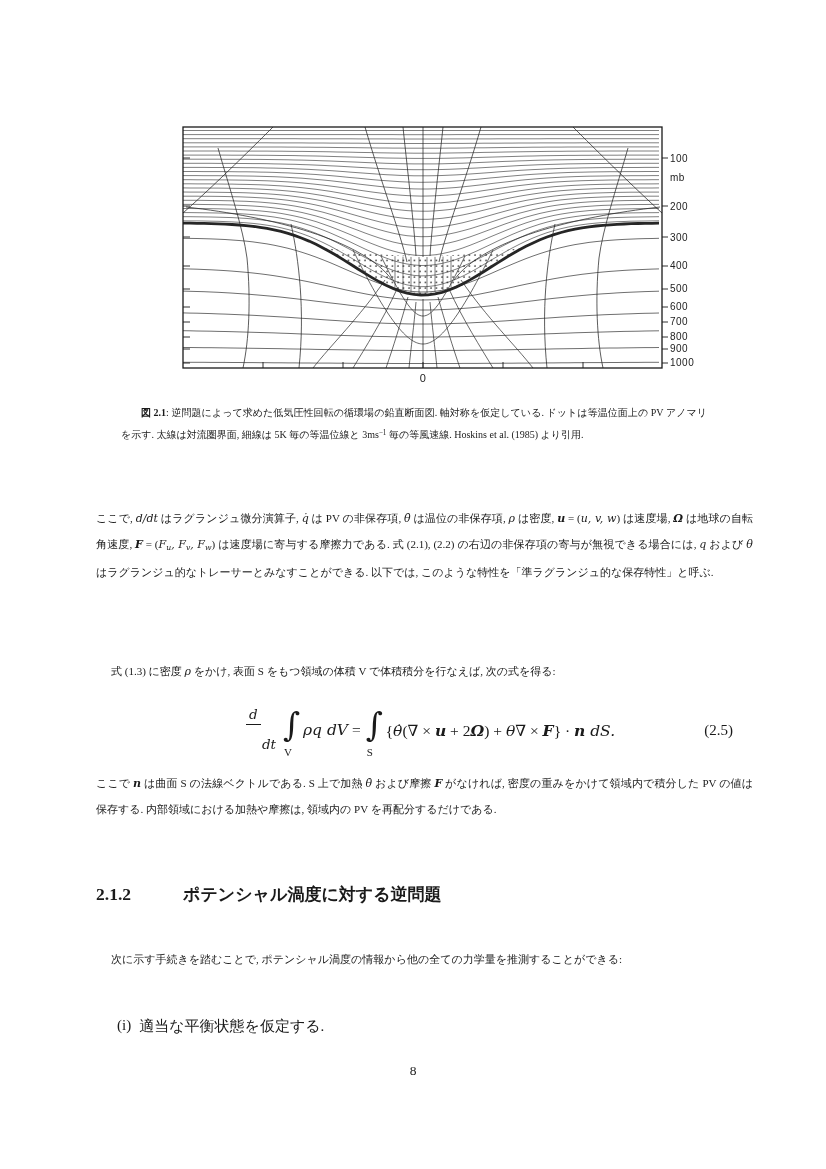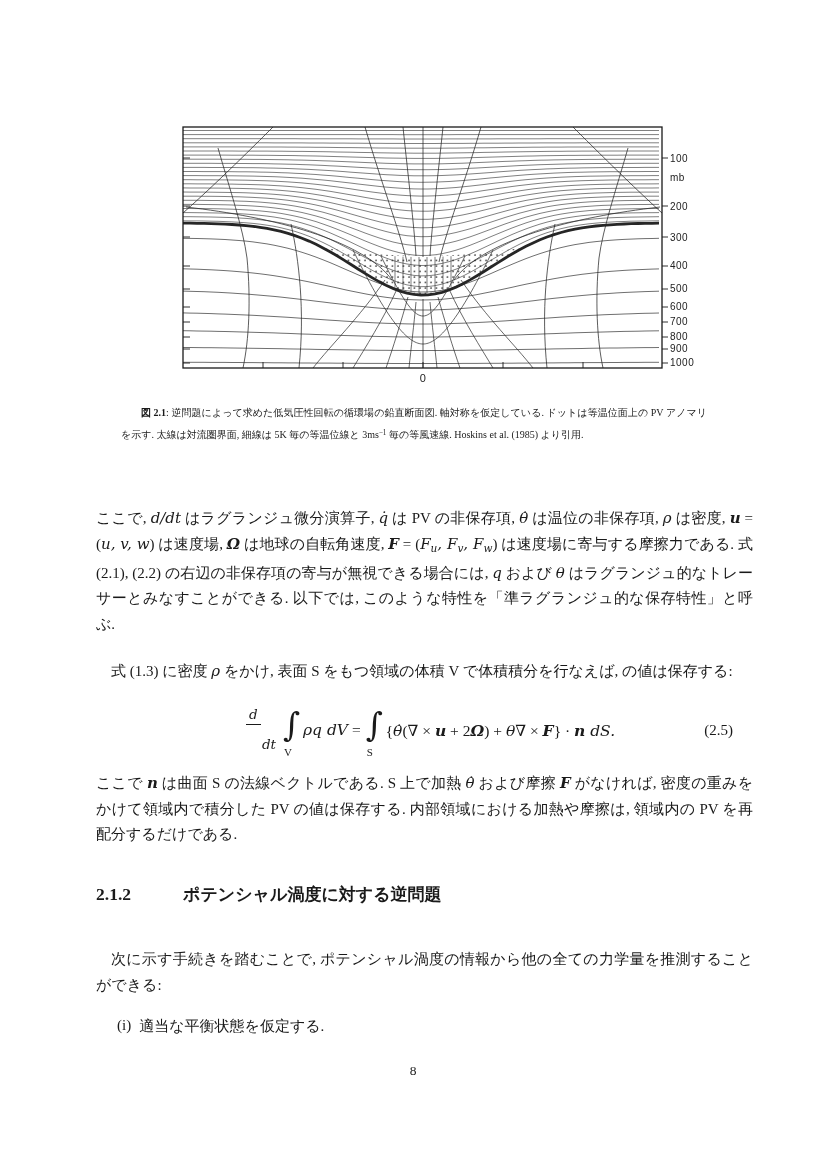--- a/index.html
+++ b/index.html
@@ -7,21 +7,21 @@
     position:relative;width:826px;height:1169px;margin:0 auto;background:#ffffff;
     font-family:"Liberation Serif","DejaVu Serif",serif;color:#1a1a1a;overflow:hidden;
   }
   svg text{font-family:"Liberation Sans","DejaVu Sans",sans-serif;letter-spacing:.5px;}
   .caption{
     position:absolute;left:121px;top:402px;width:586px;
     font-size:10px;line-height:21.4px;text-align:justify;text-indent:20px;
   }
   .body-p{
     position:absolute;left:96px;width:657px;
-    font-size:15px;line-height:25.6px;text-align:justify;
+    font-size:11px;line-height:25.6px;text-align:justify;
   }
   .p1{top:506px;}
   .p2{top:659px;text-indent:15px;}
   .p3{top:771px;}
   .p4{top:947px;text-indent:15px;}
   .rs-p{}
   .rs-b{font-weight:bold;}
   .rs-i{font-style:italic;font-family:"DejaVu Serif",serif;}
   .rs-bi{font-style:italic;font-weight:bold;font-family:"DejaVu Serif",serif;}
   .rs-isub{font-style:italic;font-family:"DejaVu Serif",serif;font-size:.7em;vertical-align:-.25em;}
@@ -167,21 +167,21 @@
         <text x="670" y="352" font-size="10" fill="#222">900</text>
         <text x="670" y="366" font-size="10" fill="#222">1000</text>
       </g>
       <text x="423" y="382" text-anchor="middle" font-size="11" fill="#222">0</text>
     </svg>
 
   <div class="caption"><span class="rs-b">図 2.1</span><span class="rs-p">: 逆問題によって求めた低気圧性回転の循環場の鉛直断面図. 軸対称を仮定している. ドットは等温位面上の PV アノマリを示す. 太線は対流圏界面, 細線は 5K 毎の等温位線と 3ms</span><span class="rs-sup">−1</span><span class="rs-p"> 毎の等風速線. Hoskins et al. (1985) より引用.</span></div>
 
   <div class="body-p p1"><span class="rs-p">ここで, </span><span class="rs-i">d/dt</span><span class="rs-p"> はラグランジュ微分演算子, </span><span class="rs-i">q̇</span><span class="rs-p"> は PV の非保存項, </span><span class="rs-i">θ̇</span><span class="rs-p"> は温位の非保存項, </span><span class="rs-i">ρ</span><span class="rs-p"> は密度, </span><span class="rs-bi">u</span><span class="rs-p"> = (</span><span class="rs-i">u, v, w</span><span class="rs-p">) は速度場, </span><span class="rs-bi">Ω</span><span class="rs-p"> は地球の自転角速度, </span><span class="rs-bi">F</span><span class="rs-p"> = (</span><span class="rs-i">F</span><span class="rs-isub">u</span><span class="rs-i">, F</span><span class="rs-isub">v</span><span class="rs-i">, F</span><span class="rs-isub">w</span><span class="rs-p">) は速度場に寄与する摩擦力である. 式 (2.1), (2.2) の右辺の非保存項の寄与が無視できる場合には, </span><span class="rs-i">q</span><span class="rs-p"> および </span><span class="rs-i">θ</span><span class="rs-p"> はラグランジュ的なトレーサーとみなすことができる. 以下では, このような特性を「準ラグランジュ的な保存特性」と呼ぶ.</span></div>
 
-  <div class="body-p p2"><span class="rs-p">式 (1.3) に密度 </span><span class="rs-i">ρ</span><span class="rs-p"> をかけ, 表面 S をもつ領域の体積 V で体積積分を行なえば, の値は保存する:</span></div>
+  <div class="body-p p2"><span class="rs-p">式 (1.3) に密度 </span><span class="rs-i">ρ</span><span class="rs-p"> をかけ, 表面 S をもつ領域の体積 V で体積積分を行なえば, 次の式を得る:</span></div>
 
   <div class="equation">
     <div class="eq-inner">
       <span class="frac">
         <span class="frac-num">d</span>
         <span class="frac-den">dt</span>
       </span>
       <span class="intgrp">
         <span class="int-sign">∫</span>
         <span class="int-lim">V</span>

